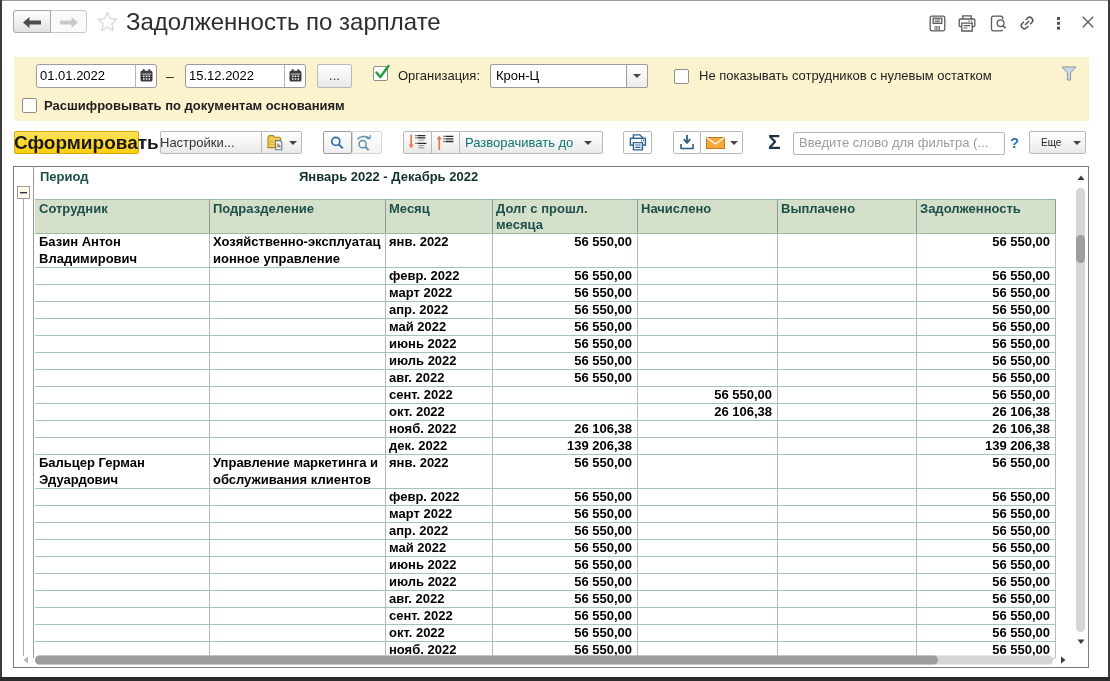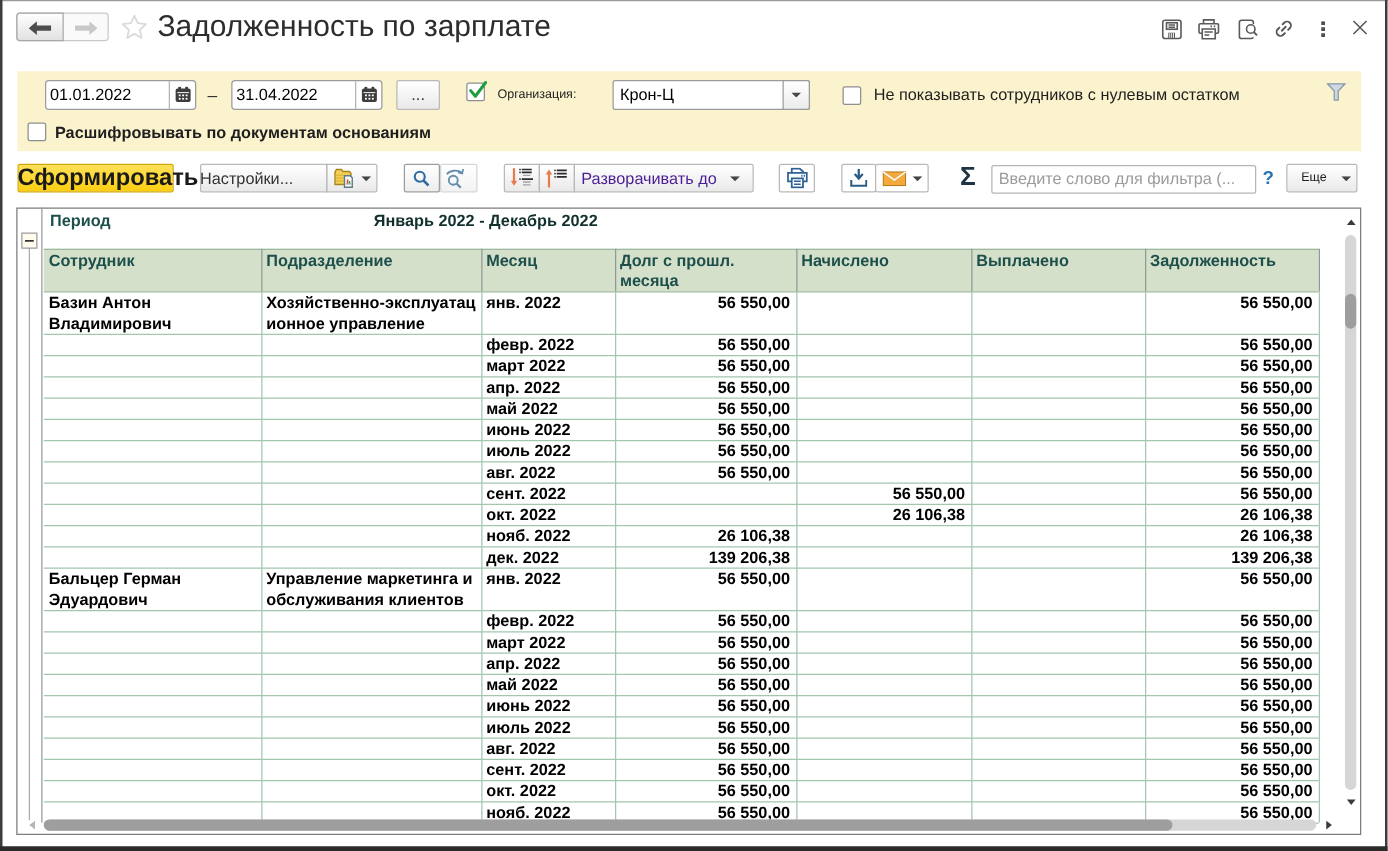--- a/index.html
+++ b/index.html
@@ -82,21 +82,21 @@
   <rect x="3" y="9.3" width="1.5" height="1.4"></rect>
       <rect x="5.75" y="9.3" width="1.5" height="1.4"></rect>
       <rect x="8.5" y="9.3" width="1.5" height="1.4"></rect>
  </g>
  <rect x="1.8" y="4.6" width="9.4" height="0.9" fill="#fff" opacity="0.85"></rect>
 </svg>
 <div class="txt" style="left:166px;top:65px;height:22px;line-height:22px;font-size:14px;color:#333;font-weight:normal;">–</div>
 
 <div class="a" style="left:185px;top:64px;width:121px;height:24px;box-sizing:border-box;border:1px solid #9b9b9b;border-radius:3px;background:#fff;"></div>
 <div class="a" style="left:284px;top:65px;width:1px;height:22px;background:#b4b4b4;"></div>
-<div class="txt" style="left:189px;top:65px;height:22px;line-height:22px;font-size:13px;color:#000;font-weight:normal;">31.04.2022</div>
+<div class="txt" style="left:189px;top:65px;height:22px;line-height:22px;font-size:13px;color:#000;font-weight:normal;">15.12.2022</div>
 
 <svg class="a" style="left:289px;top:69px" width="13" height="13" viewBox="0 0 13 13">
  <rect x="0.5" y="1.8" width="12" height="10.7" rx="1.6" fill="#3d3d3d"></rect>
  <rect x="2.6" y="0.3" width="2.2" height="3" rx="0.6" fill="#3d3d3d"></rect>
  <rect x="8.2" y="0.3" width="2.2" height="3" rx="0.6" fill="#3d3d3d"></rect>
  <rect x="1.6" y="5.6" width="9.8" height="5.8" fill="#3d3d3d"></rect>
  <g fill="#fff">
   <rect x="3" y="6.6" width="1.5" height="1.4"></rect>
       <rect x="5.75" y="6.6" width="1.5" height="1.4"></rect>
       <rect x="8.5" y="6.6" width="1.5" height="1.4"></rect>
@@ -105,21 +105,21 @@
       <rect x="8.5" y="9.3" width="1.5" height="1.4"></rect>
  </g>
  <rect x="1.8" y="4.6" width="9.4" height="0.9" fill="#fff" opacity="0.85"></rect>
 </svg>
 <div class="btn" style="left:317px;top:64px;width:35px;height:24px;"></div>
 <div class="txt" style="left:317px;top:64px;height:24px;line-height:24px;font-size:13px;color:#333;font-weight:normal;width:35px;text-align:center;">...</div>
 <div class="a" style="left:373px;top:66px;width:15px;height:15px;box-sizing:border-box;border:1px solid #8f8f8f;border-radius:2px;background:#fff;"></div>
 <svg class="a" style="left:374px;top:63px" width="17" height="19" viewBox="0 0 17 19" fill="none">
 <path d="M2.5 9.5 L6.3 14 L14.5 3" stroke="#1e9e3e" stroke-width="2.4" stroke-linecap="round" stroke-linejoin="round"></path>
   </svg>
-<div class="txt" style="left:398px;top:65px;height:22px;line-height:22px;font-size:10px;color:#1e1e1e;font-weight:normal;">Организация:</div>
+<div class="txt" style="left:398px;top:65px;height:22px;line-height:22px;font-size:13px;color:#1e1e1e;font-weight:normal;">Организация:</div>
 
 <div class="a" style="left:490px;top:64px;width:158px;height:24px;box-sizing:border-box;border:1px solid #9b9b9b;border-radius:2px;background:#fff;"></div>
 <div class="a" style="left:626px;top:64px;width:22px;height:24px;box-sizing:border-box;border:1px solid #9b9b9b;border-radius:0 2px 2px 0;background:linear-gradient(#ffffff,#ececec);"></div>
 <svg class="a" style="left:633px;top:74px" width="8" height="4" viewBox="0 0 8 4">
     <path d="M0 0 H8 L4 4 Z" fill="#474747"></path>
   </svg>
 
 <div class="txt" style="left:496px;top:65px;height:22px;line-height:22px;font-size:13px;color:#000;font-weight:normal;">Крон-Ц</div>
 <div class="a" style="left:674px;top:69px;width:15px;height:15px;box-sizing:border-box;border:1px solid #8f8f8f;border-radius:2px;background:#fff;"></div>
 <div class="txt" style="left:699px;top:65px;height:22px;line-height:22px;font-size:13px;color:#1e1e1e;font-weight:normal;">Не показывать сотрудников с нулевым остатком</div>
@@ -157,21 +157,21 @@
 <svg class="a" style="left:356px;top:134px" width="19" height="18" viewBox="0 0 19 18" fill="none" stroke="#608fad" stroke-width="1.5">
  <circle cx="6.6" cy="10.2" r="3.6"></circle>
     <path d="M9.4 13 L12.6 16.2" stroke-width="1.8"></path>
  <path d="M1.4 5.4 A7.5 5.2 0 0 1 13.6 4.2"></path>
  <path d="M14.6 1.2 L13.8 4.8 L10.4 4.0" stroke-width="1.3"></path>
 </svg>
 
 <div class="btn" style="left:403px;top:131px;width:29px;height:23px;border-radius:2px 0 0 2px;"></div>
 <div class="btn" style="left:431px;top:131px;width:29px;height:23px;border-radius:0;"></div>
 <div class="btn" style="left:459px;top:131px;width:144px;height:23px;border-radius:0 2px 2px 0;"></div>
-<div class="txt" style="left:465px;top:131px;height:23px;line-height:23px;font-size:13px;color:#4c1d95;font-weight:normal;">Разворачивать до</div>
+<div class="txt" style="left:465px;top:131px;height:23px;line-height:23px;font-size:13px;color:#0f766e;font-weight:normal;">Разворачивать до</div>
 
 <svg class="a" style="left:584px;top:141px" width="8" height="4" viewBox="0 0 8 4">
     <path d="M0 0 H8 L4 4 Z" fill="#444"></path>
   </svg>
 <svg class="a" style="left:408px;top:134px" width="19" height="17" viewBox="0 0 19 17">
  <path d="M3.2 0.5 V12.5" stroke="#e87b4d" stroke-width="1.8" fill="none"></path>
  <path d="M0.6 10.5 L3.2 14.5 L5.8 10.5 Z" fill="#e87b4d"></path>
  <g stroke="#2a2a2a" stroke-width="1.3">
   <path d="M9.4 1.6 H17.4 M9.4 3.9 H17.4 M9.4 9.3 H18.4"></path>
  </g>

